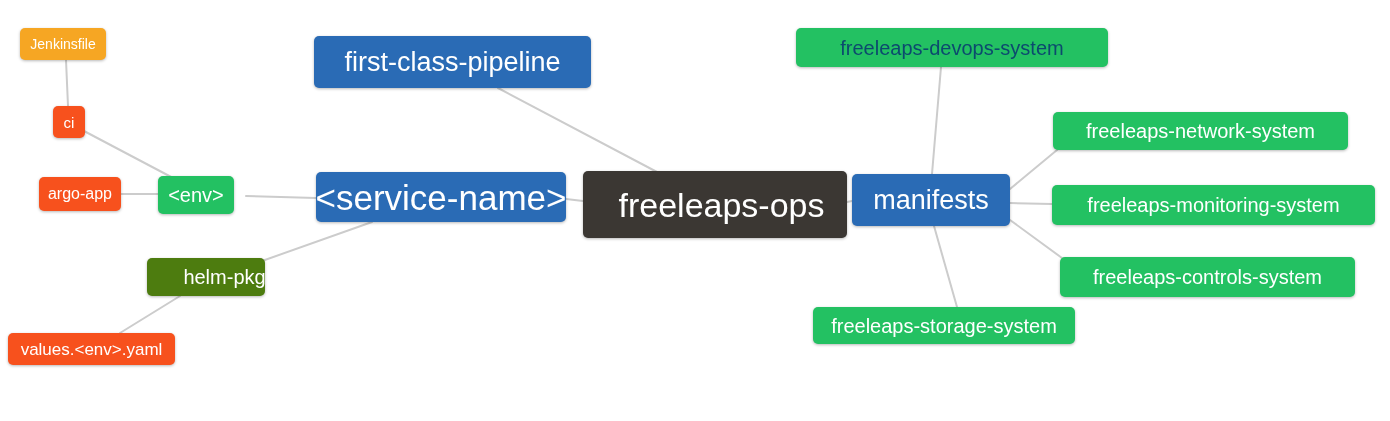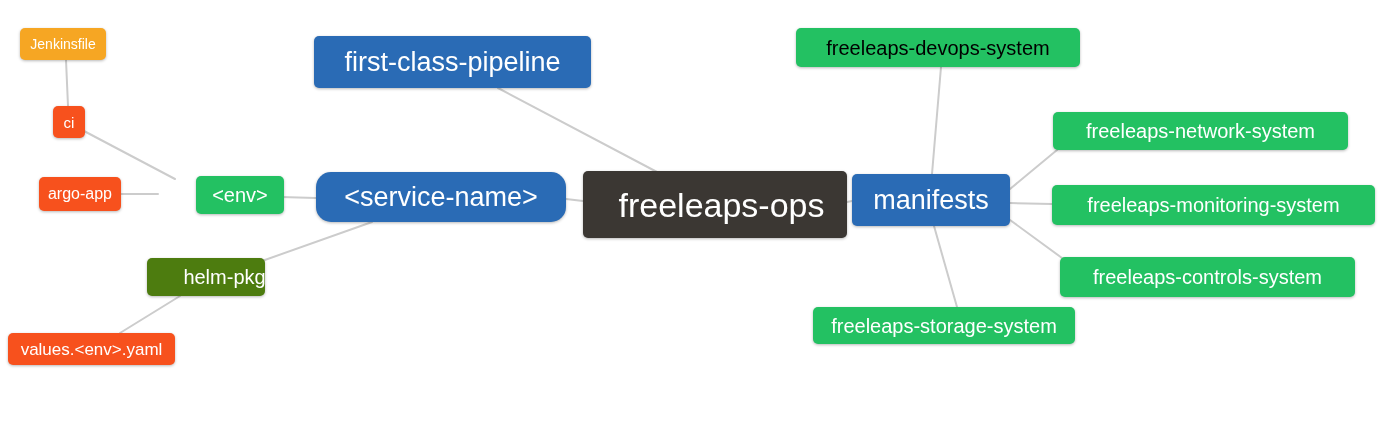--- a/index.html
+++ b/index.html
@@ -55,25 +55,25 @@
       <line x1="932" y1="174" x2="941" y2="67" stroke="#cccccc" stroke-width="2" stroke-linecap="round"></line>
       <line x1="1010" y1="189" x2="1057" y2="150" stroke="#cccccc" stroke-width="2" stroke-linecap="round"></line>
       <line x1="1010" y1="203" x2="1052" y2="204" stroke="#cccccc" stroke-width="2" stroke-linecap="round"></line>
       <line x1="1010" y1="220" x2="1062" y2="258" stroke="#cccccc" stroke-width="2" stroke-linecap="round"></line>
       <line x1="934" y1="226" x2="957" y2="307" stroke="#cccccc" stroke-width="2" stroke-linecap="round"></line>
     </svg>
 
 <div class="node" style="left: 20px; top: 28px; width: 86px; height: 32px; font-size: 14px; background: rgb(246, 166, 35); color: rgb(255, 255, 255);">Jenkinsfile</div>
     <div class="node" style="left: 53px; top: 106px; width: 32px; height: 32px; font-size: 15px; background: rgb(247, 81, 29); color: rgb(255, 255, 255); text-align: right;">ci</div>
     <div class="node" style="left: 39px; top: 177px; width: 82px; height: 34px; font-size: 16px; background: rgb(247, 81, 29); color: rgb(255, 255, 255);">argo-app</div>
-    <div class="node" style="left: 158px; top: 176px; width: 88px; height: 38px; font-size: 20px; background: rgb(35, 193, 98); color: rgb(255, 255, 255); margin-left: 38px;">&lt;env&gt;</div>
+    <div class="node" style="left: 158px; top: 176px; width: 76px; height: 38px; font-size: 20px; background: rgb(35, 193, 98); color: rgb(255, 255, 255);">&lt;env&gt;</div>
     <div class="node" style="left: 314px; top: 36px; width: 277px; height: 52px; font-size: 27px; background: rgb(42, 107, 181); color: rgb(255, 255, 255);">first-class-pipeline</div>
-    <div class="node" style="left: 316px; top: 172px; width: 250px; height: 50px; font-size: 27px; background: rgb(42, 107, 181); color: rgb(255, 255, 255); border-radius: 15px;">&lt;service-name&gt;</div>
+    <div class="node" style="left: 316px; top: 172px; width: 250px; height: 50px; font-size: 35px; background: rgb(42, 107, 181); color: rgb(255, 255, 255);">&lt;service-name&gt;</div>
     <div class="node" style="left: 583px; top: 171px; width: 264px; height: 67px; font-size: 34px; background: rgb(59, 55, 51); color: rgb(255, 255, 255); padding-left: 13px;">freeleaps-ops</div>
     <div class="node" style="left: 852px; top: 174px; width: 158px; height: 52px; font-size: 27px; background: rgb(42, 107, 181); color: rgb(255, 255, 255);">manifests</div>
-    <div class="node" style="left: 796px; top: 28px; width: 284px; height: 39px; font-size: 20px; background: rgb(35, 193, 98); color: #000000;">freeleaps-devops-system</div>
+    <div class="node" style="left: 796px; top: 28px; width: 312px; height: 39px; font-size: 20px; background: rgb(35, 193, 98); color: #0c4a6e;">freeleaps-devops-system</div>
     <div class="node" style="left: 1053px; top: 112px; width: 295px; height: 38px; font-size: 20px; background: rgb(35, 193, 98); color: rgb(255, 255, 255);">freeleaps-network-system</div>
     <div class="node" style="left: 1052px; top: 185px; width: 323px; height: 40px; font-size: 20px; background: rgb(35, 193, 98); color: rgb(255, 255, 255);">freeleaps-monitoring-system</div>
     <div class="node" style="left: 1060px; top: 257px; width: 295px; height: 40px; font-size: 20px; background: rgb(35, 193, 98); color: rgb(255, 255, 255);">freeleaps-controls-system</div>
     <div class="node" style="left: 813px; top: 307px; width: 262px; height: 37px; font-size: 20px; background: rgb(35, 193, 98); color: rgb(255, 255, 255); text-align: center;">freeleaps-storage-system</div>
     <div class="node" style="left: 147px; top: 258px; width: 118px; height: 38px; font-size: 20px; background: #4d7c0f; color: rgb(255, 255, 255); padding-left: 37px;">helm-pkg</div>
     <div class="node" style="left: 8px; top: 333px; width: 167px; height: 32px; font-size: 17px; background: rgb(247, 81, 29); color: rgb(255, 255, 255);">values.&lt;env&gt;.yaml</div>
   </div>
 
 </body></html>

